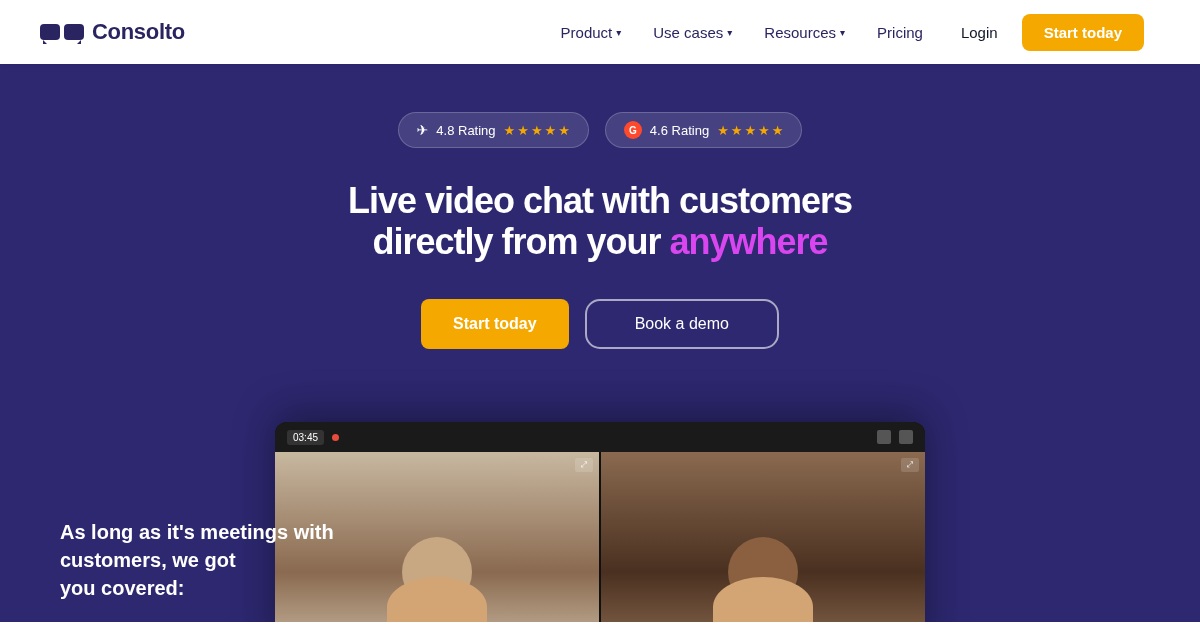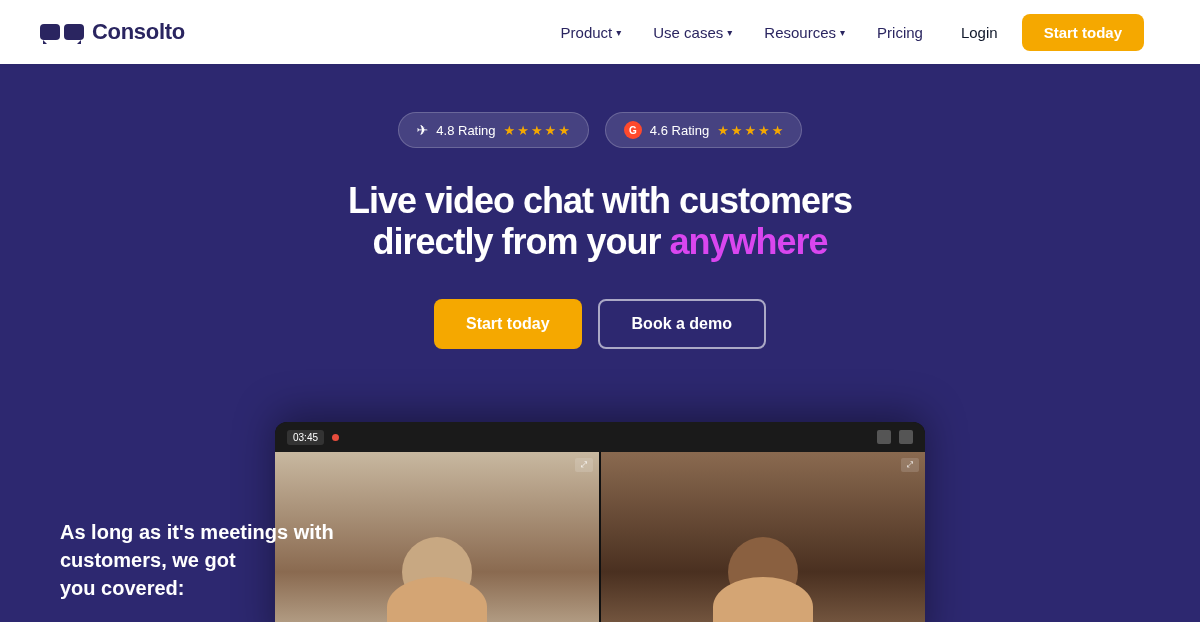--- a/index.html
+++ b/index.html
@@ -206,24 +206,24 @@
       border-radius: 8px;
       padding: 14px 32px;
       font-size: 16px;
       font-weight: 600;
       cursor: pointer;
     }
     .btn-secondary {
       background: transparent;
       color: #fff;
       border: 2px solid rgba(255,255,255,0.6);
-      border-radius: 8px;
-      padding: 14px 32px;
+      border-radius: 15px;
+      padding: 14px 48px;
       font-size: 16px;
-      font-weight: 700;
+      font-weight: 400;
       cursor: pointer;
     }
 
     
     .hero-bottom {
       position: absolute;
       bottom: 0;
       left: 0;
       right: 0;
       display: flex;

